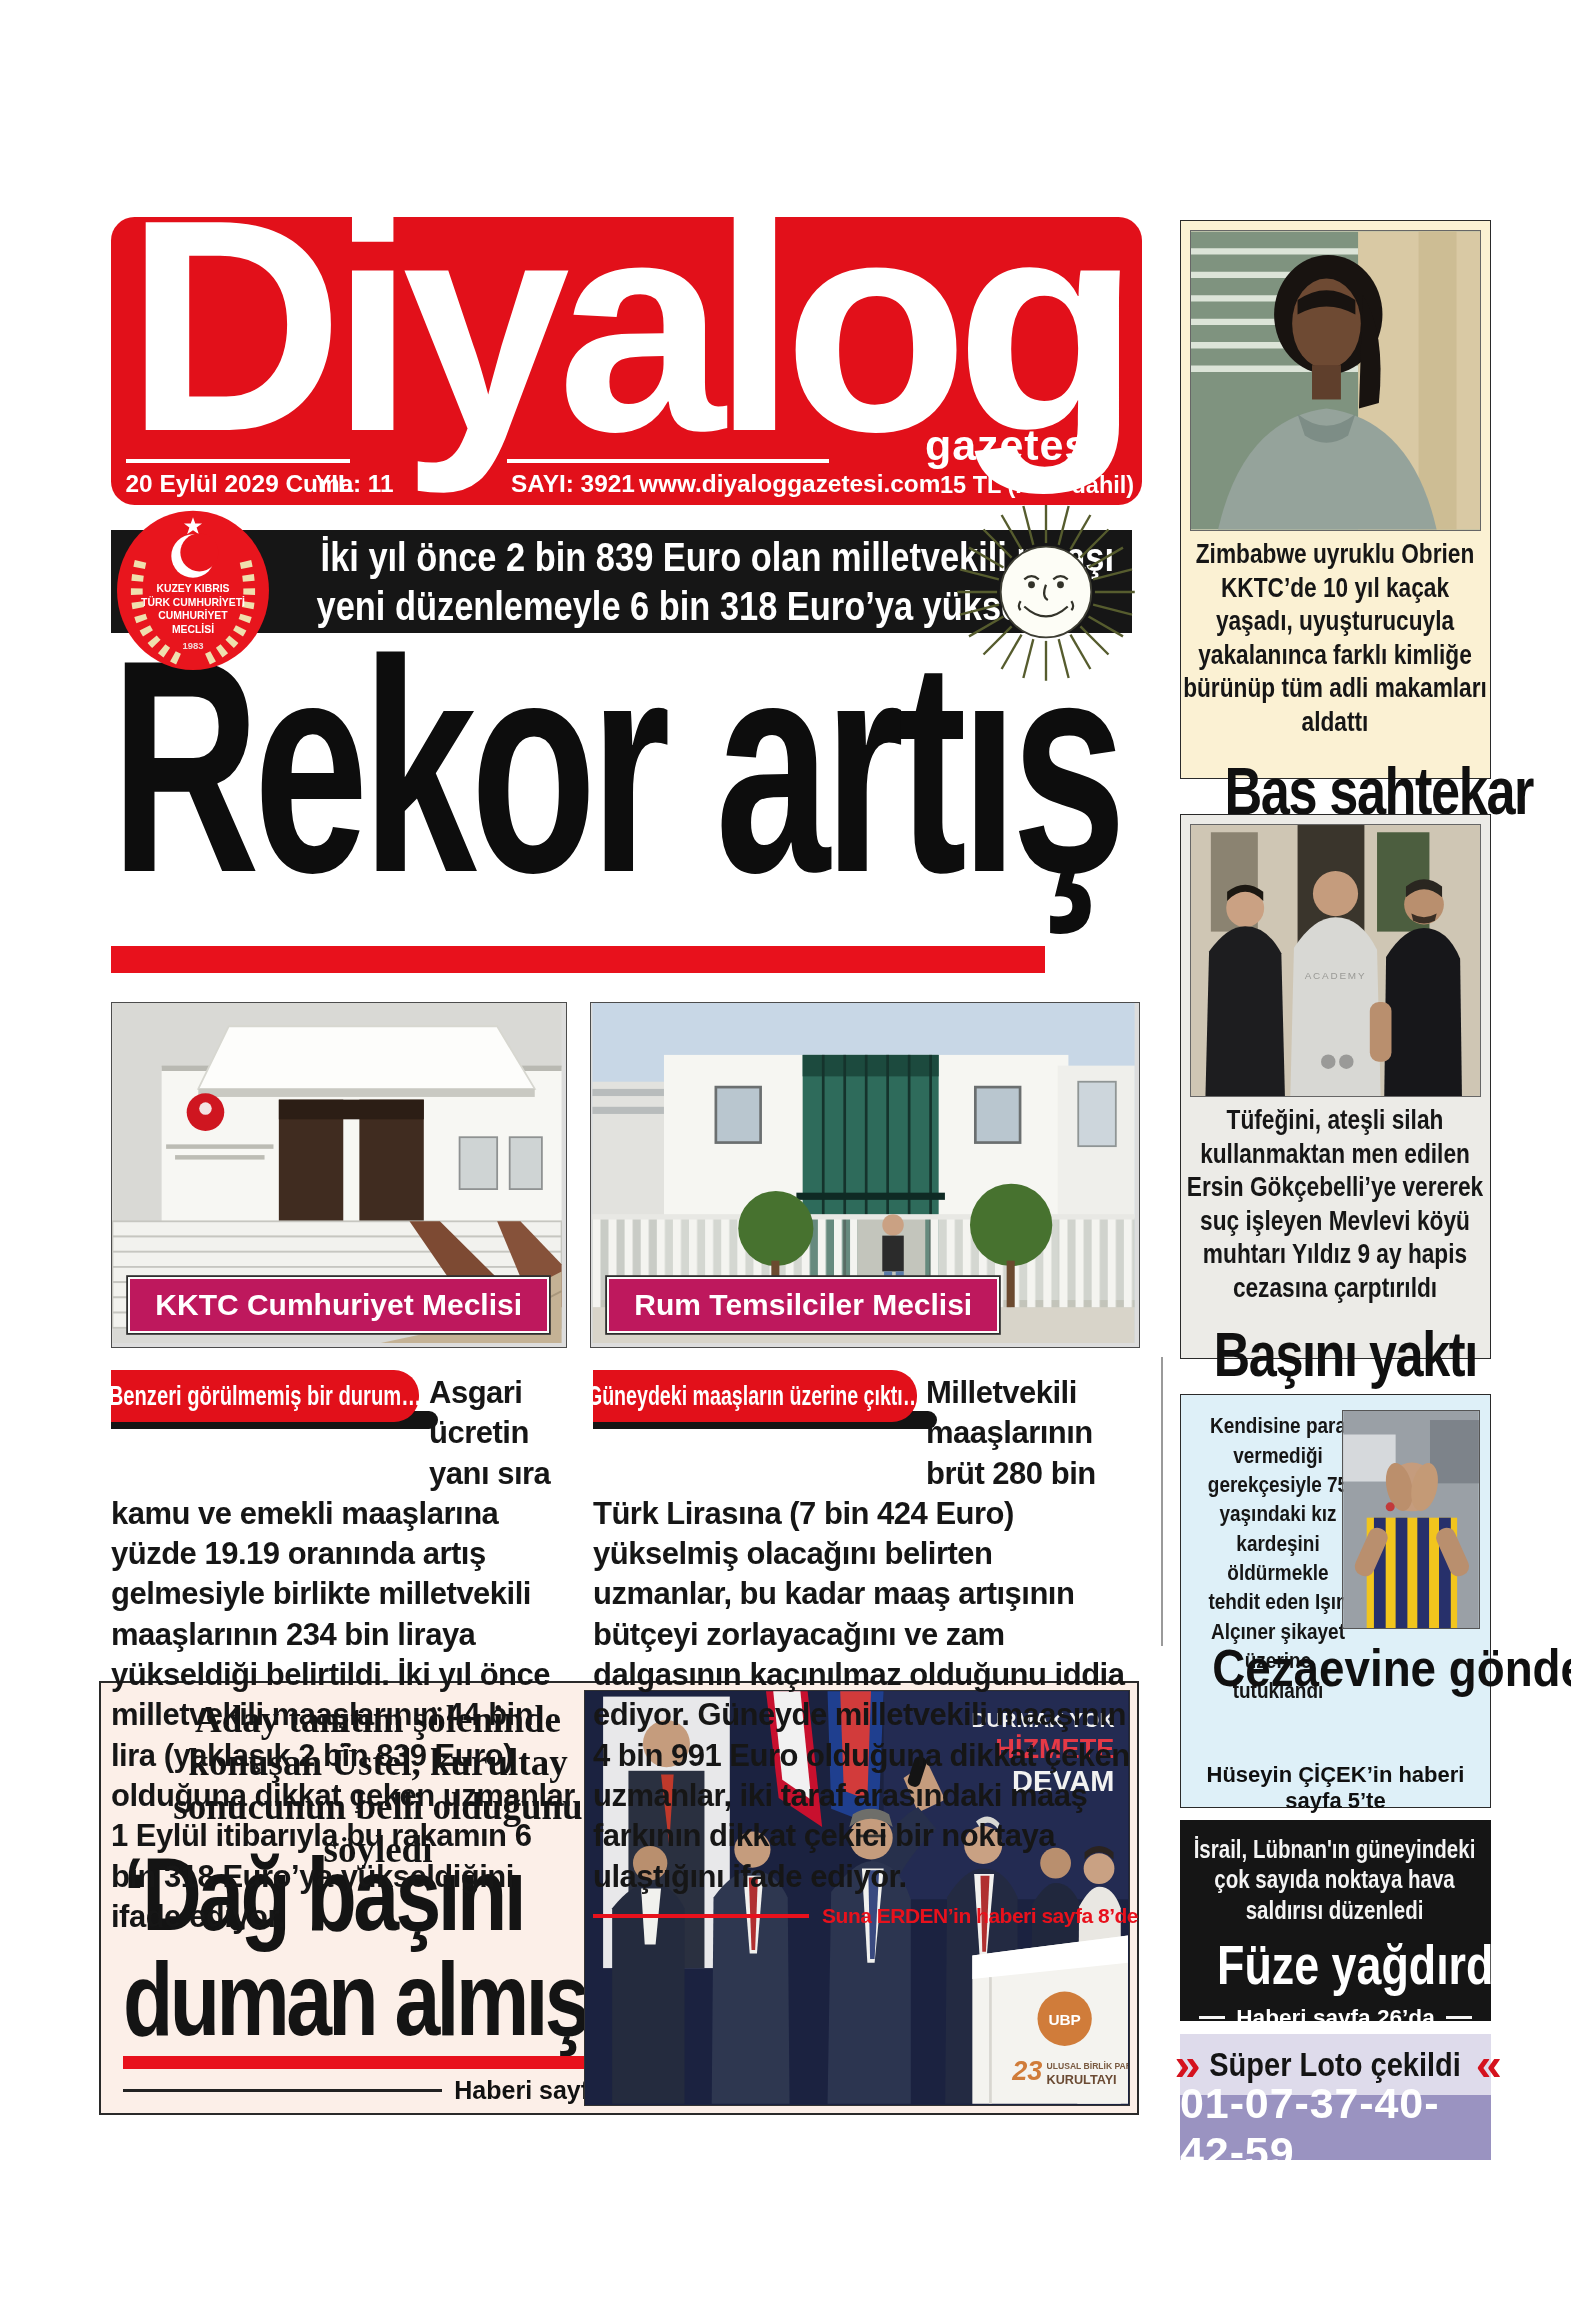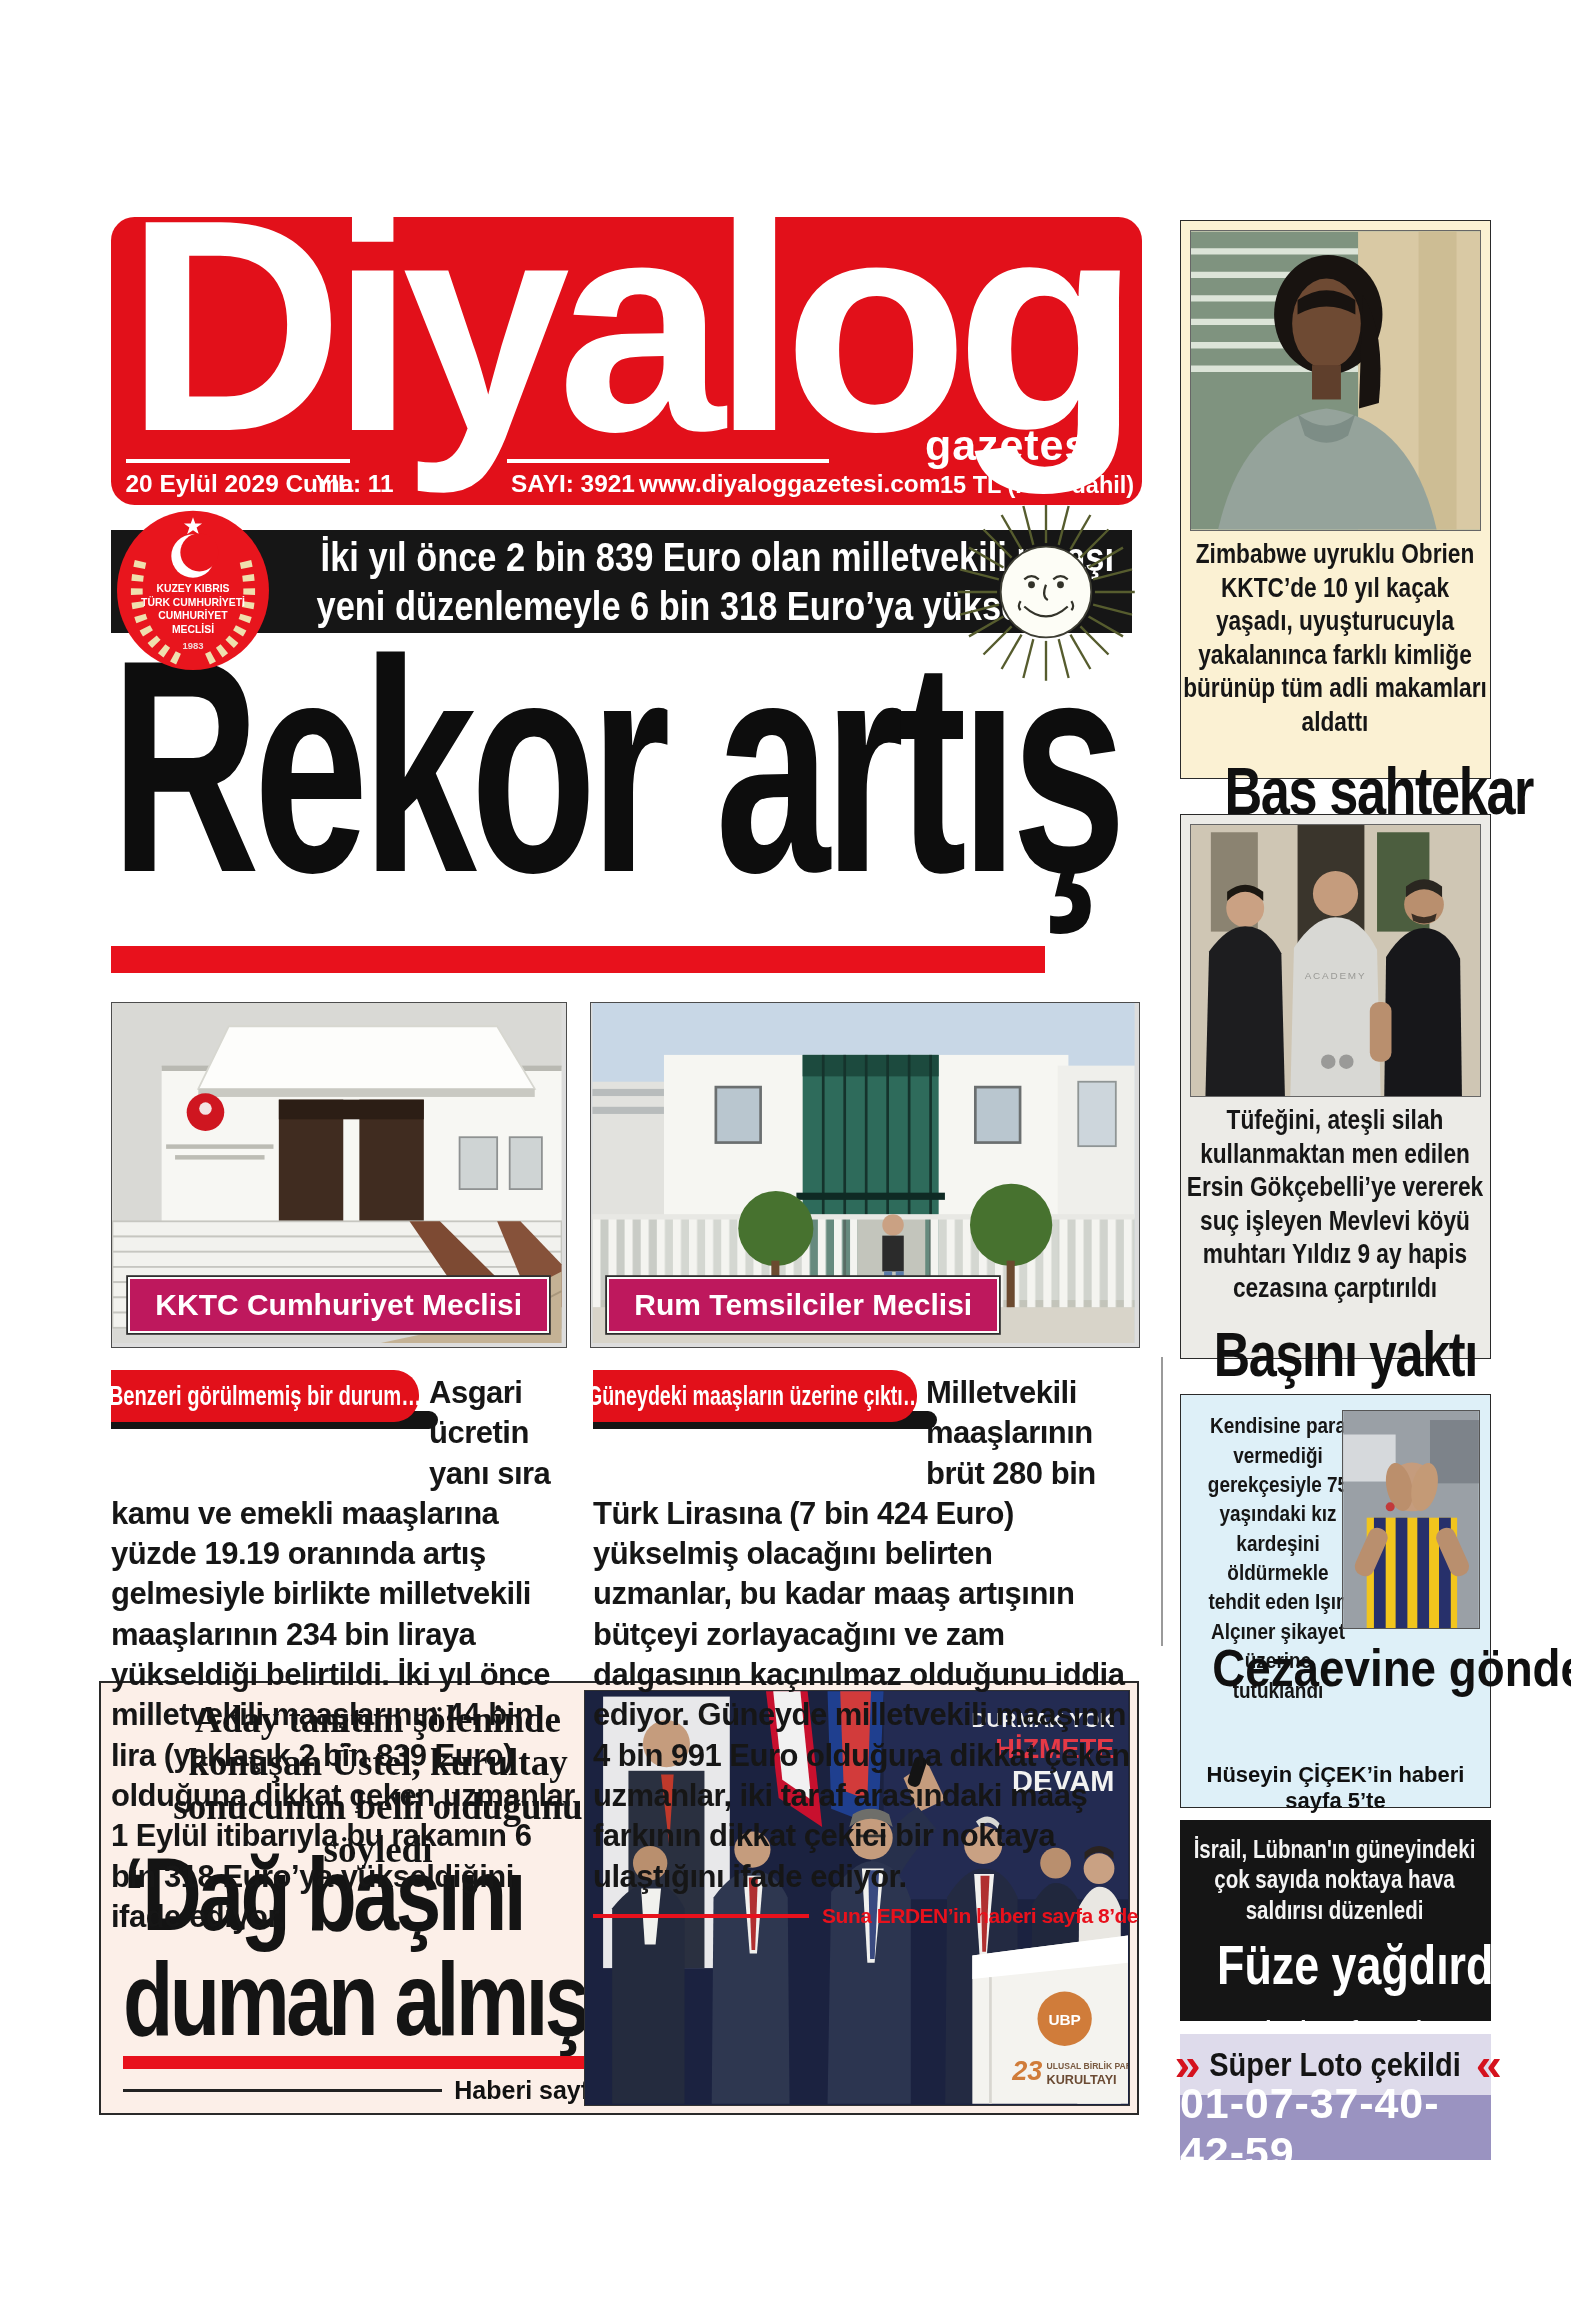--- a/index.html
+++ b/index.html
@@ -52,21 +52,21 @@
   .b-photo{position:absolute;right:7.2px;top:7.2px;width:546px;height:416px;border:1.8px solid #333;box-sizing:border-box;background:#1b2240;}
   
   .sbox{left:1180px;width:311px;border:1.8px solid #2a2a2a;box-sizing:border-box;z-index:2;}
   .sphoto{display:block;margin:9px auto 7.2px auto;border:0.9px solid #666;}
   .s-intro{font-weight:700;color:#161616;text-align:center;}
   .s-head{text-align:left;font-weight:700;color:#101010;}
   .s-by{text-align:center;font-weight:700;color:#101010;}
   .byrow2{display:flex;align-items:center;gap:11px;margin:5.4px 16.3px 0 16.3px;}
   .byrow2 .k{flex:1;height:2.7px;background:#161616;}
   .byrow2 span{font-size:22.6px;font-weight:700;white-space:nowrap;}
-  .byrow3{display:flex;align-items:center;gap:11px;margin:7.2px 18px 0 18px;flex-direction:column;}
+  .byrow3{display:flex;align-items:center;gap:11px;margin:7.2px 18px 0 18px;}
   .byrow3 .k{flex:1;height:2.7px;background:#f5f5f5;}
   .byrow3 span{font-size:22.6px;font-weight:700;color:#fff;white-space:nowrap;}
   .lotto-head{left:1180px;top:2034px;width:311px;height:62px;background:#dedbeb;display:flex;align-items:center;justify-content:center;z-index:2;}
   .lotto-head .t{font-size:33px;font-weight:700;color:#141414;}
   .chev{position:absolute;top:1.8px;font-size:47px;font-weight:700;color:#d5121e;letter-spacing:-5.4px;}
   .lotto-nums{left:1180px;top:2095px;width:311px;height:65px;background:#9a93c1;display:flex;align-items:center;justify-content:center;z-index:2;}
   .lotto-nums span{font-size:43px;font-weight:700;color:#fff;letter-spacing:0.9px;}
   svg text{font-family:"Liberation Sans",sans-serif;}
 </style>
 </head>

